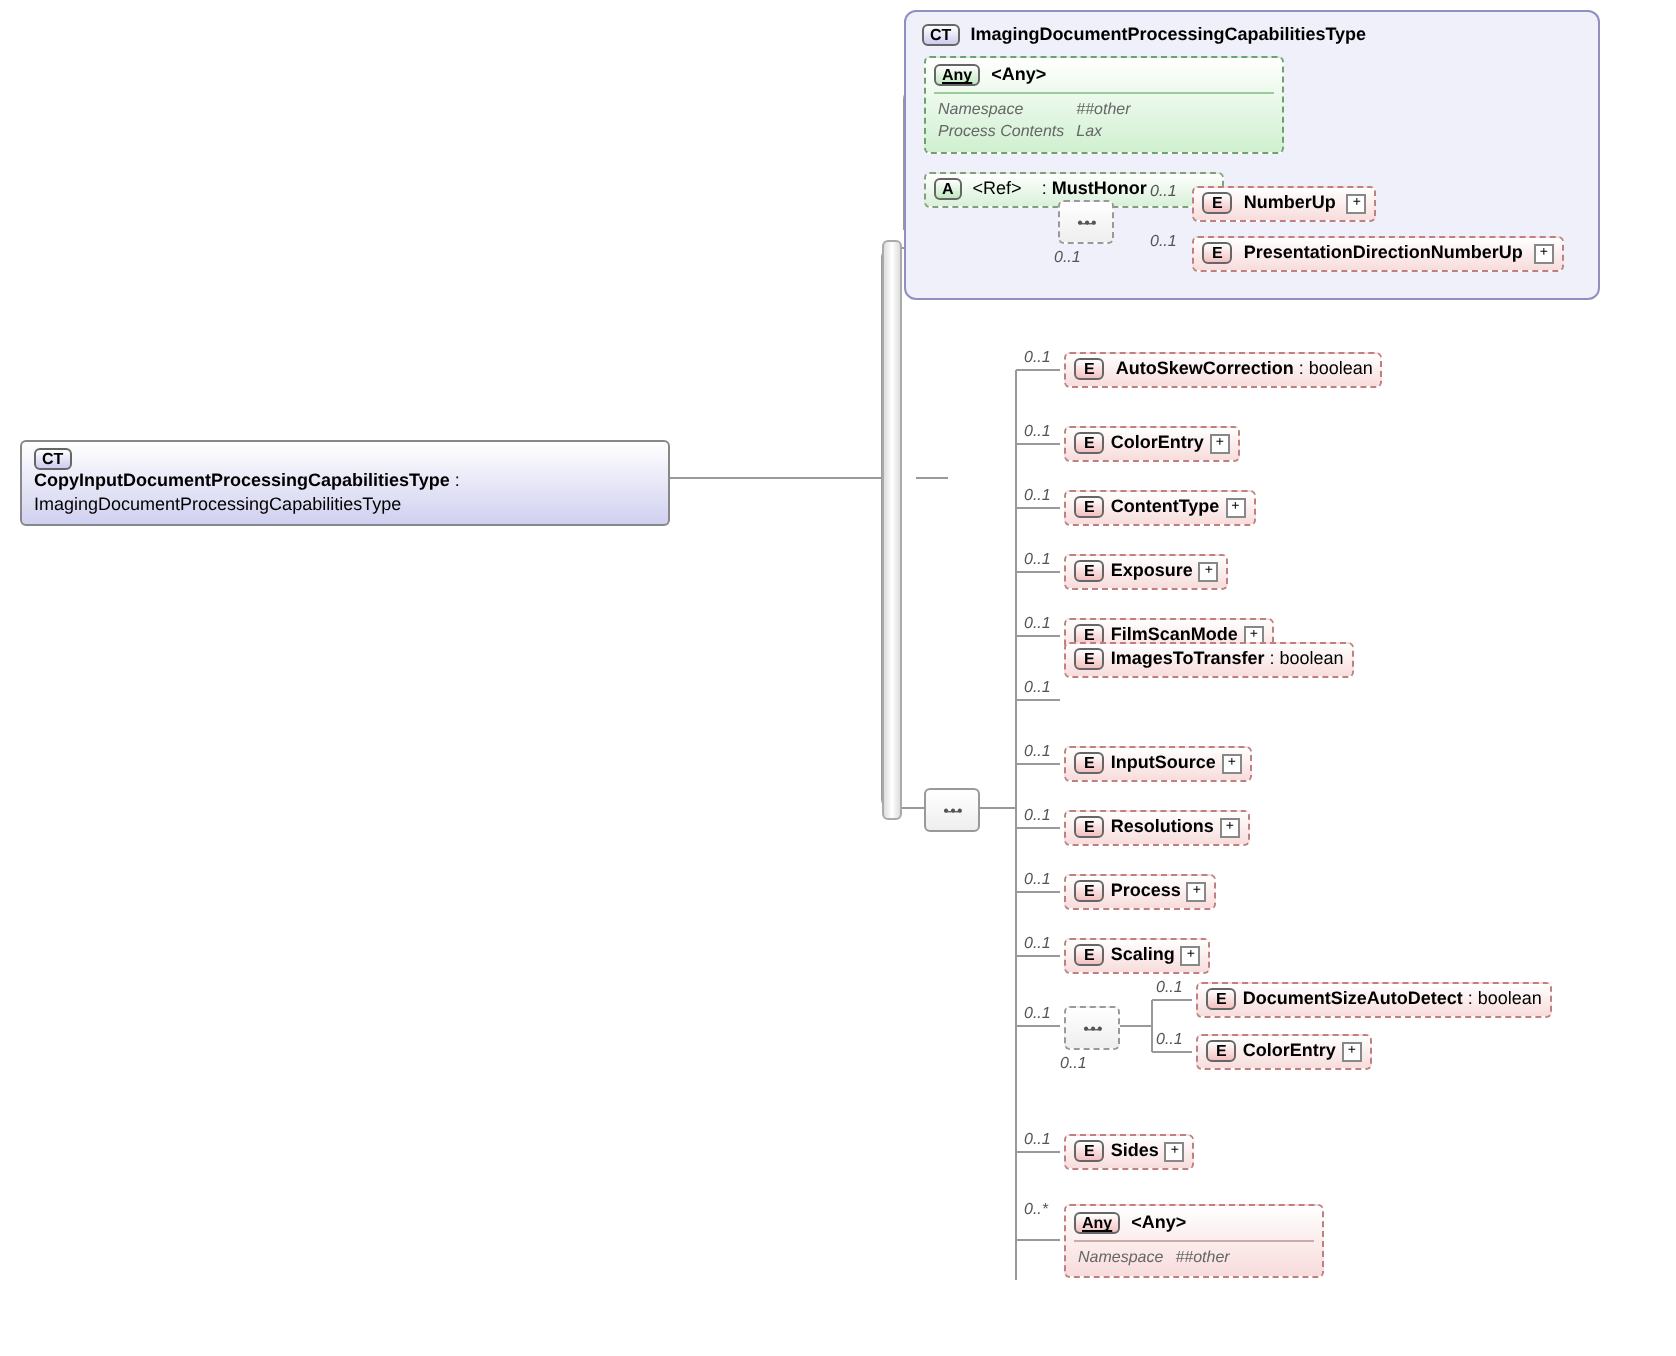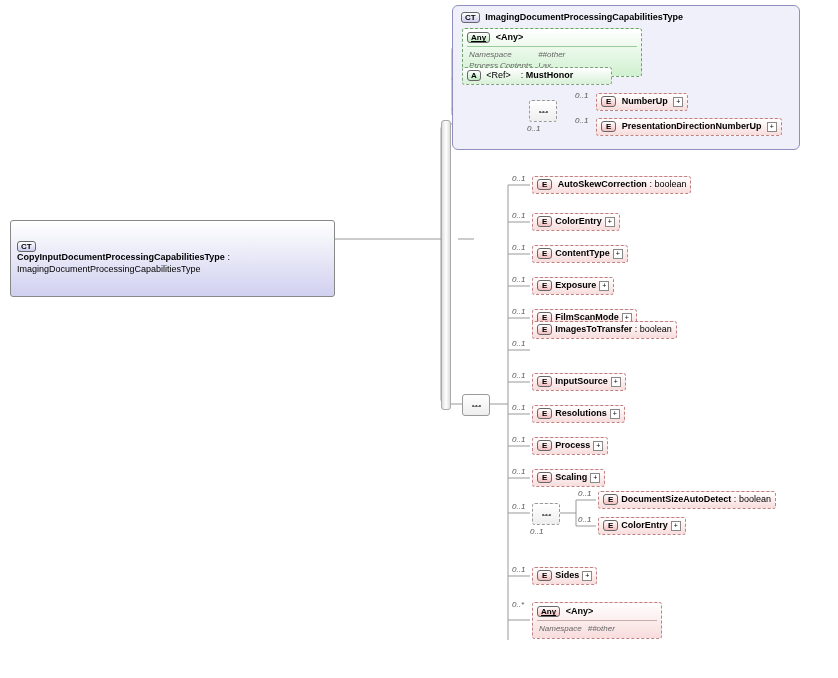--- a/index.html
+++ b/index.html
@@ -1,21 +1,21 @@
 <!DOCTYPE html>
 <html><head>
 <meta charset="utf-8">
 <style>
 body { margin:0; padding:0; font-family:Verdana,Arial,sans-serif; font-size:9px; background:#fff; color:#000; width:838px; height:678px; position:relative; }
 .node { position:absolute; box-sizing:border-box; }
-.ct-box { background:linear-gradient(#fff,#d0d0f0); border:1px solid #888; border-radius:3px; padding:20px 6px; }
+.ct-box { background:linear-gradient(#fff,#d0d0f0); border:1px solid #888; border-radius:3px; padding:3px 6px; }
 .grp-box { background:#f0f0fa; border:1.5px solid #9090c0; border-radius:6px; padding:6px 8px; }
 .any-box { background:linear-gradient(#fff,#d0f0d0); border:1.5px dashed #70a070; border-radius:3px; padding:3px 4px; }
 .any-box2 { background:linear-gradient(#fff,#f8dcdc); border:1.5px dashed #c08080; border-radius:3px; padding:3px 4px; }
-.ref-box { background:linear-gradient(#fff,#d8f0d8); border:1.5px dashed #80a080; border-radius:3px; padding:2px 4px; }
+.ref-box { background:linear-gradient(#fff,#d8f0d8); border:1.5px dashed #80a080; border-radius:3px; padding:2px 4px;margin-top:19px; }
 .elem-box { background:linear-gradient(#fff,#f8dcdc); border:1.5px dashed #c08080; border-radius:3px; padding:2px 4px; min-height:14px; }
 .seq-box { background:linear-gradient(#fff,#eee); border:1px solid #999; border-radius:3px; width:28px; height:22px; display:flex; align-items:center; justify-content:center; }
 .seq-dashed { border:1.5px dashed #999; }
 .badge { display:inline-block; border:1px solid #666; border-radius:3px; padding:0 3px; font-size:8px; font-weight:bold; margin-right:3px; vertical-align:middle; }
 .ct-badge { background:linear-gradient(#fff,#ccccee); }
 .ct-badge-plus { background:linear-gradient(#fff,#ccccee); position:relative; }
 .any-badge { background:linear-gradient(#fff,#c0e8c0);text-decoration:underline; }
 .attr-badge { background:linear-gradient(#fff,#c0e8c0); }
 .e-badge { background:linear-gradient(#fff,#f4c0c0); padding:0 4px; }
 .label { font-size:9px; color:#000; line-height:1.3; display:inline-block; vertical-align:middle; }

